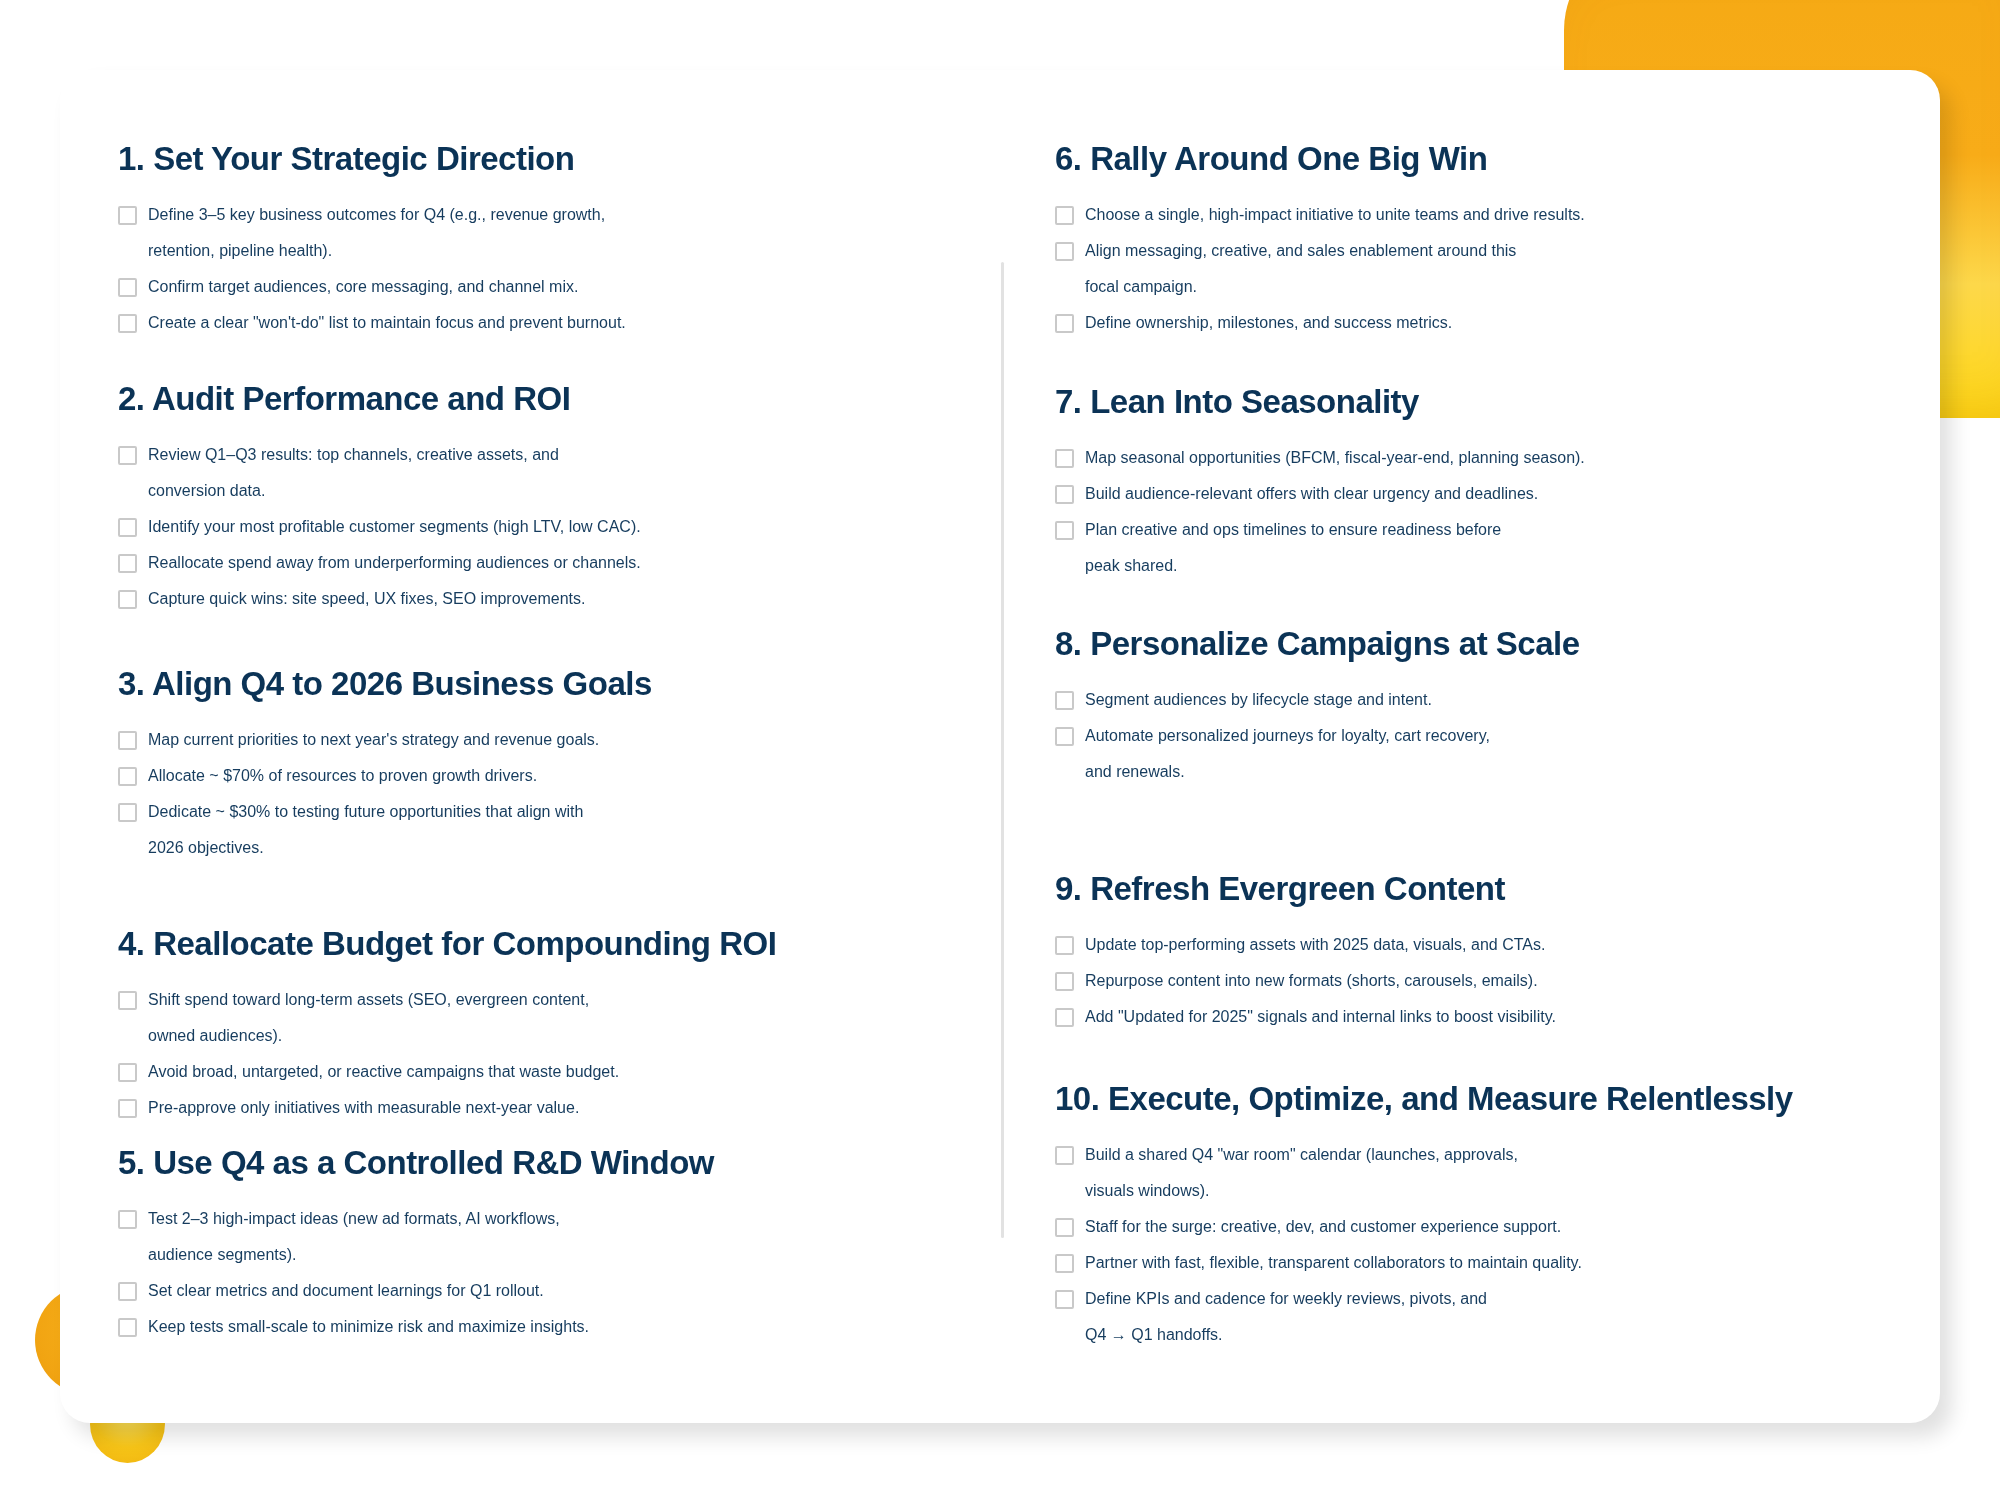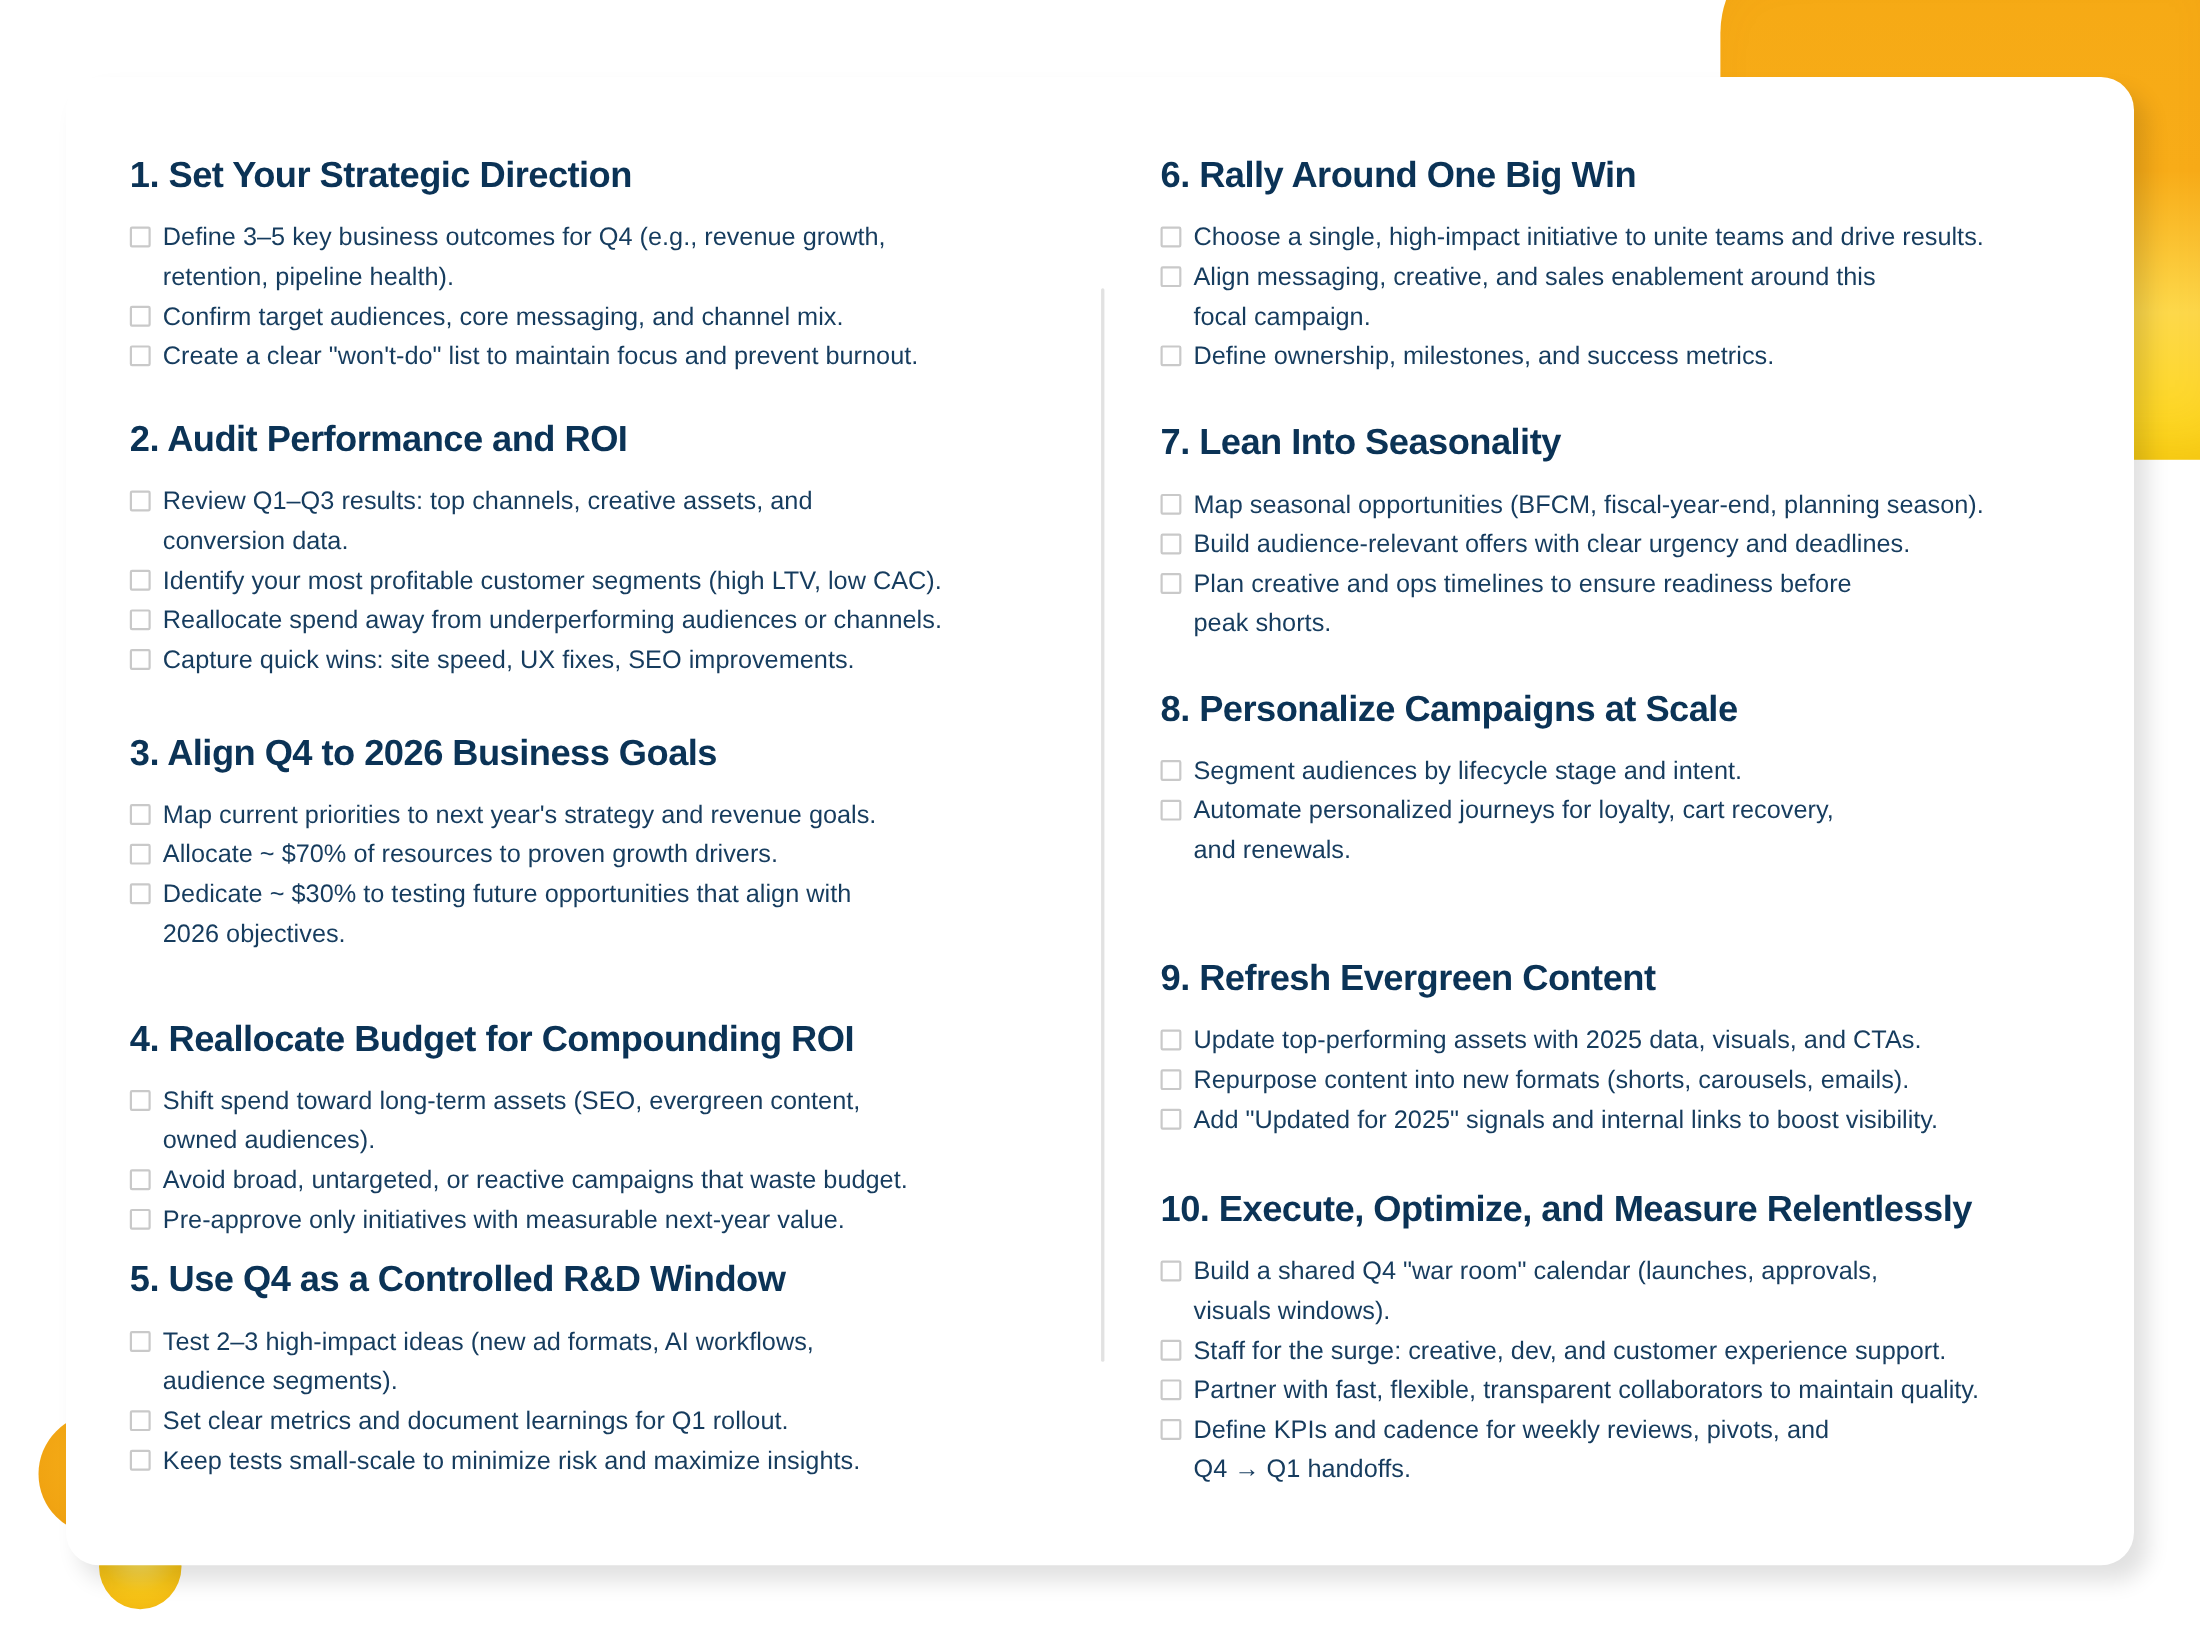--- a/index.html
+++ b/index.html
@@ -37,21 +37,21 @@
   .section.left { left: 118px; width: 860px; }
   .section.right { left: 1055px; width: 860px; }
   .section h2 {
     margin: 0; height: 36px; line-height: 36px;
     font-size: 33px; font-weight: bold; color: #0b3356;
     letter-spacing: -0.5px; white-space: nowrap;
   }
   .items { list-style: none; margin: 20px 0 0 0; padding: 0; }
   .item {
     position: relative; padding-left: 30px;
-    font-size: 23px; line-height: 36px; color: #163c5e; white-space: nowrap;
+    font-size: 16px; line-height: 36px; color: #163c5e; white-space: nowrap;
   }
   .checkbox {
     position: absolute; left: 0; top: 9px; width: 15px; height: 15px;
     border: 2px solid #c9c9c9; border-radius: 2px; background: #fff;
     cursor: pointer;
   }
   .line { display: block; }
 </style>
 </head>
 <body>
@@ -188,21 +188,21 @@
         <span class="checkbox"></span>
         <span class="line">Map seasonal opportunities (BFCM, fiscal-year-end, planning season).</span>
       </li>
     <li class="item">
         <span class="checkbox"></span>
         <span class="line">Build audience-relevant offers with clear urgency and deadlines.</span>
       </li>
     <li class="item">
         <span class="checkbox"></span>
         <span class="line">Plan creative and ops timelines to ensure readiness before</span>
-        <span class="line">peak shorts.</span>
+        <span class="line">peak shared.</span>
       </li>
   </ul>
 </div>
 
 <div class="section right" style="top:626px">
   <h2>8. Personalize Campaigns at Scale</h2>
   <ul class="items">
     <li class="item">
         <span class="checkbox"></span>
         <span class="line">Segment audiences by lifecycle stage and intent.</span>

